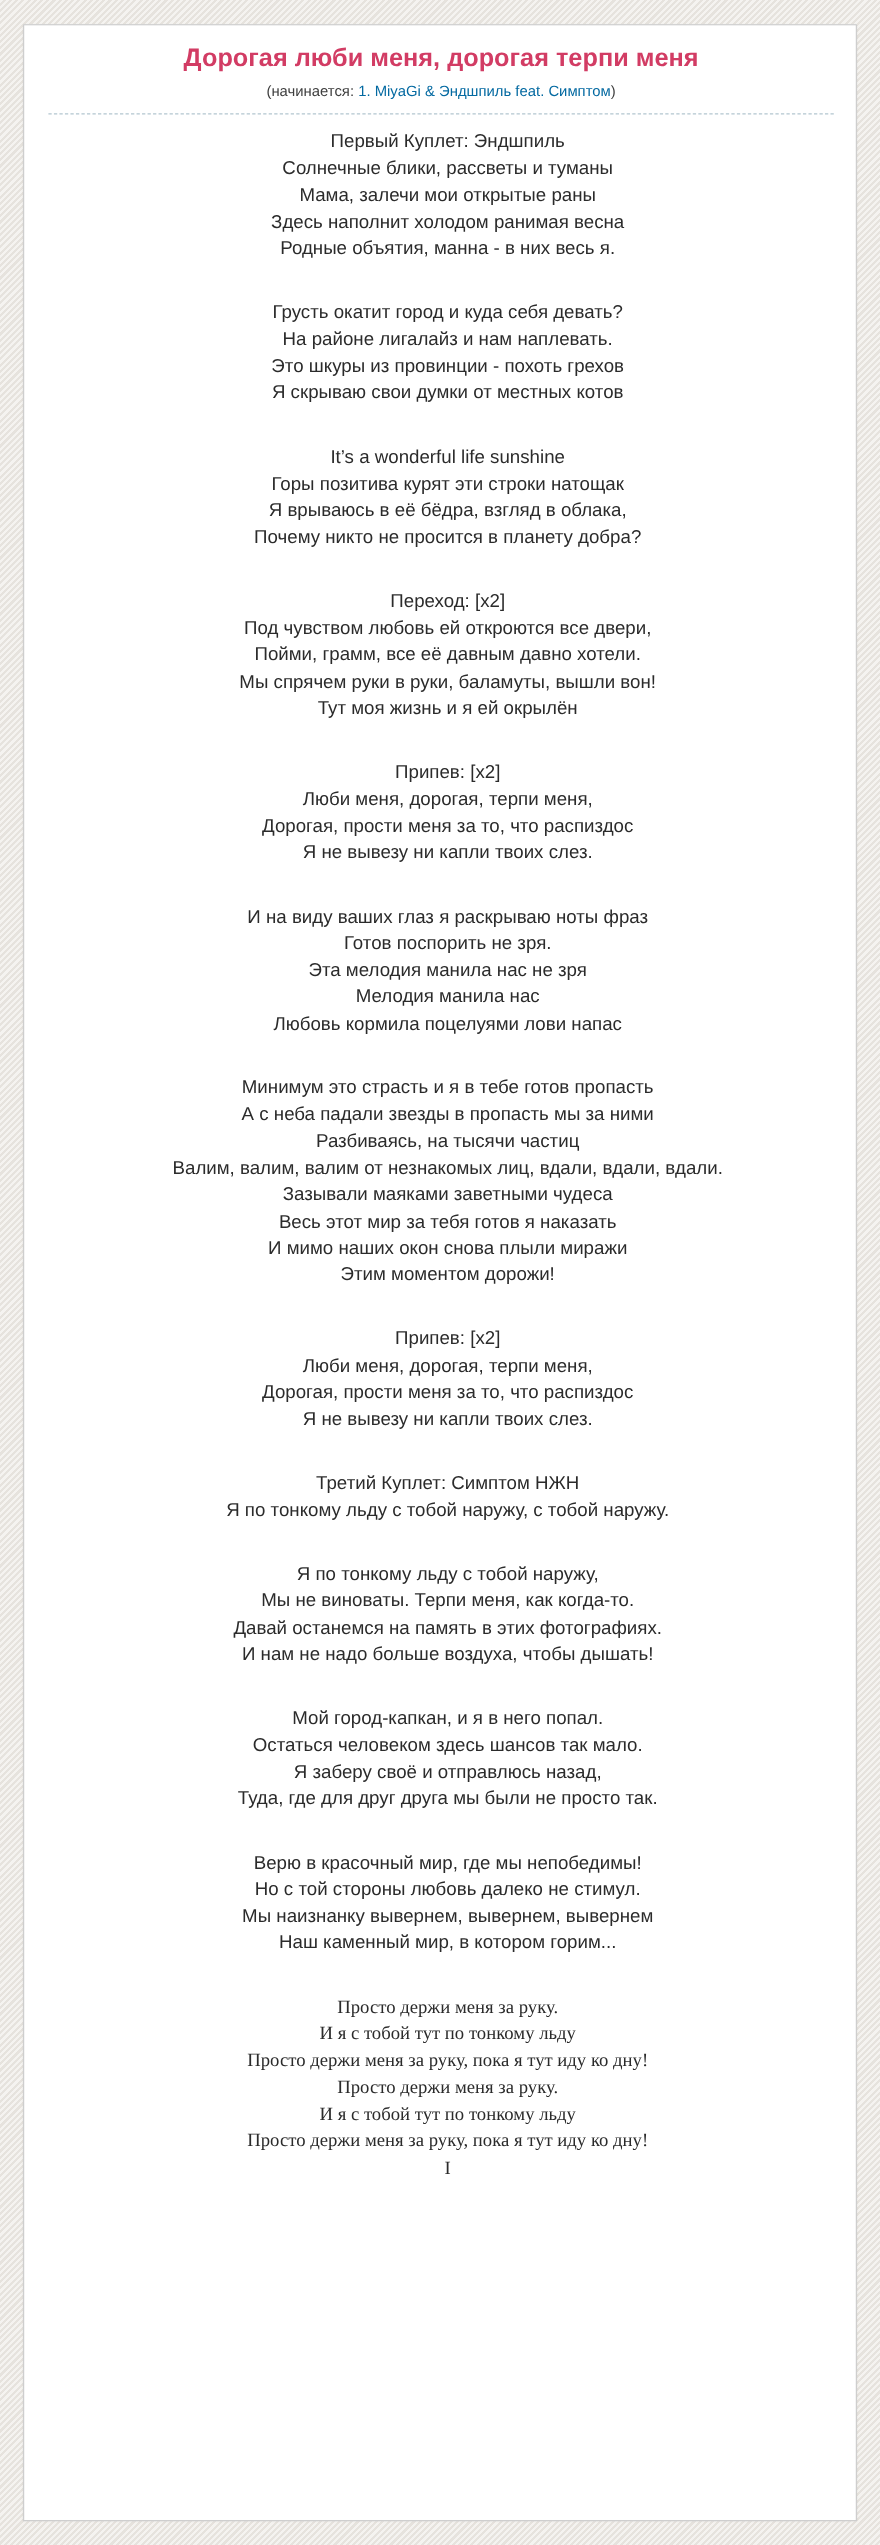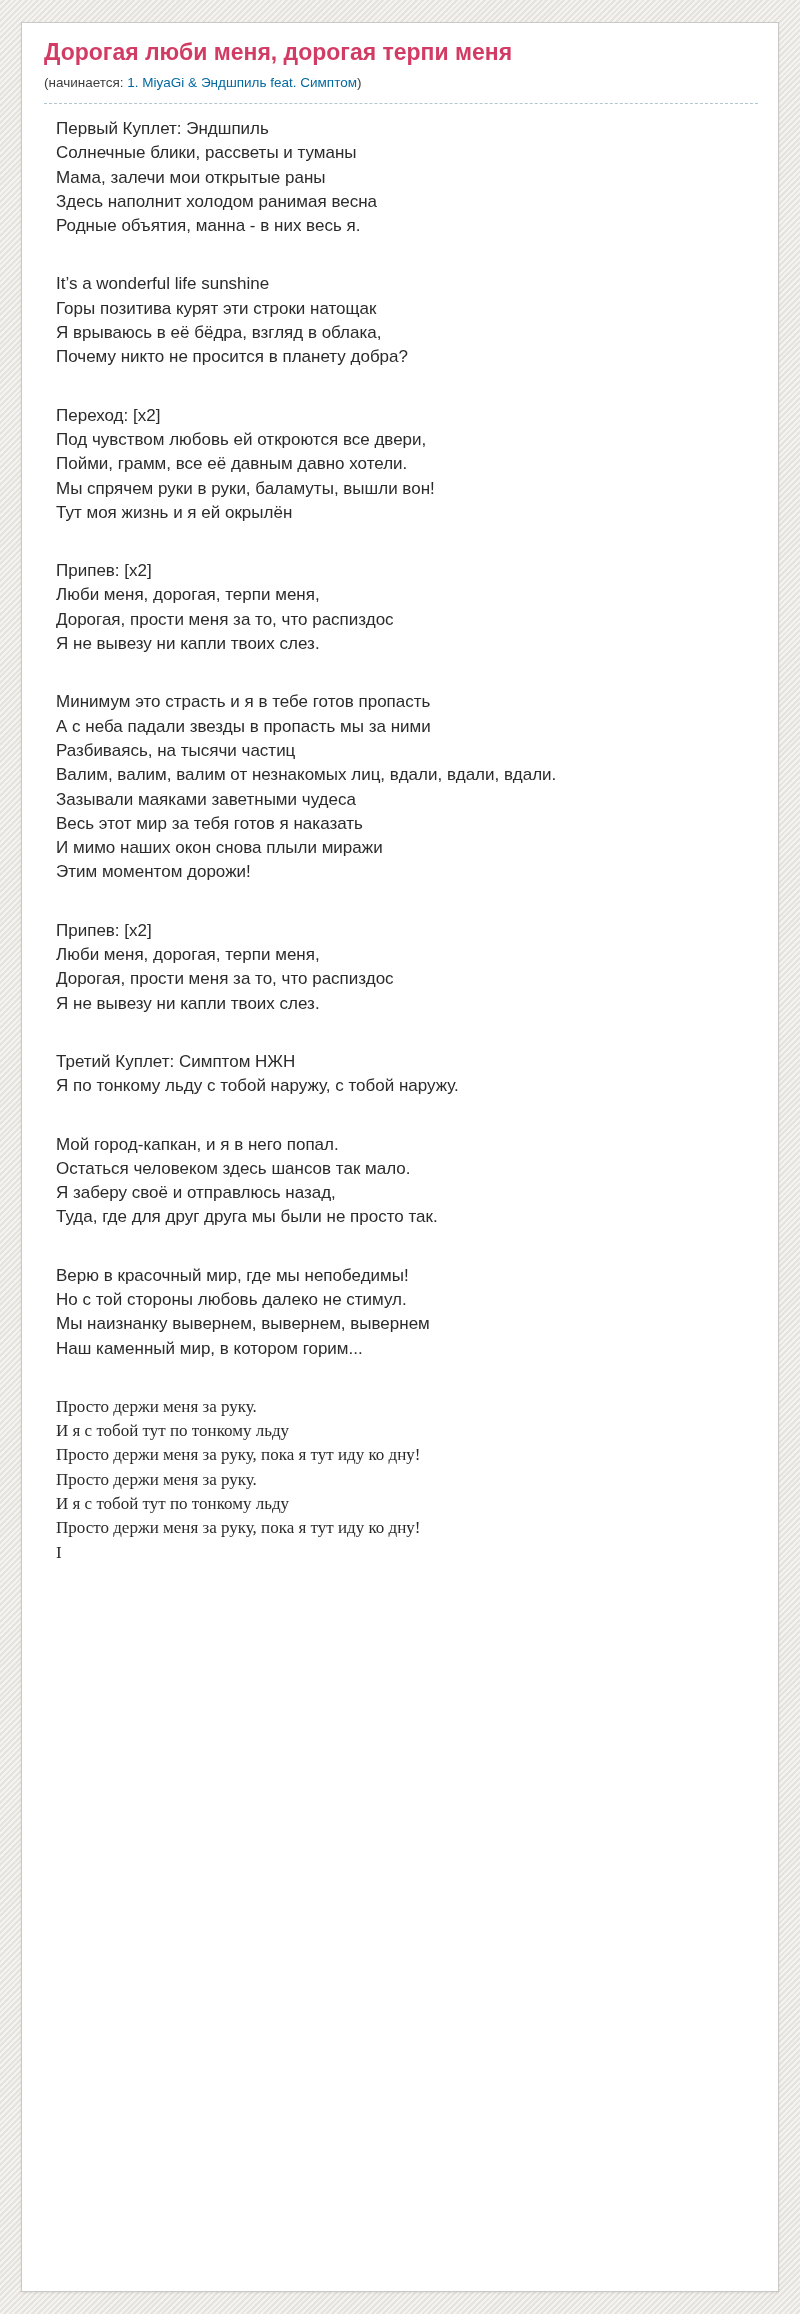--- a/index.html
+++ b/index.html
@@ -15,20 +15,21 @@
   }
   .card {
     box-sizing: border-box;
     width: 758px;
     margin: 22px auto 0 auto;
     min-height: 2270px;
     background: #ffffff;
     border: 1px solid #c9c9c9;
     box-shadow: 0 1px 2px rgba(0,0,0,0.08);
     padding: 14px 20px 22px 22px;
+    text-align: center;
   }
   h1.song-title {
     margin: 0 0 7px 0;
     font-size: 23px;
     line-height: 30px;
     font-weight: bold;
     color: #d23c64;
   }
   .meta {
     font-size: 13.5px;
@@ -53,23 +54,26 @@
 </head>
 <body>
 
 <div class="card">
   <h1 class="song-title">Дорогая люби меня, дорогая терпи меня</h1>
 
   <div class="meta"><span>(начинается: </span><a href="#">1. MiyaGi &amp; Эндшпиль feat. Симптом</a><span>)</span></div>
 
   <div class="lyrics" id="lyrics">
       <p>Первый Куплет: Эндшпиль<br>Солнечные блики, рассветы и туманы<br>Мама, залечи мои открытые раны<br>Здесь наполнит холодом ранимая весна<br>Родные объятия, манна - в них весь я.</p>
+      <p>Грусть окатит город и куда себя девать?<br>На районе лигалайз и нам наплевать.<br>Это шкуры из провинции - похоть грехов<br>Я скрываю свои думки от местных котов</p>
       <p>It’s a wonderful life sunshine<br>Горы позитива курят эти строки натощак<br>Я врываюсь в её бёдра, взгляд в облака,<br>Почему никто не просится в планету добра?</p>
       <p>Переход: [x2]<br>Под чувством любовь ей откроются все двери,<br>Пойми, грамм, все её давным давно хотели.<br>Мы спрячем руки в руки, баламуты, вышли вон!<br>Тут моя жизнь и я ей окрылён</p>
       <p>Припев: [x2]<br>Люби меня, дорогая, терпи меня,<br>Дорогая, прости меня за то, что распиздос<br>Я не вывезу ни капли твоих слез.</p>
+      <p>И на виду ваших глаз я раскрываю ноты фраз<br>Готов поспорить не зря.<br>Эта мелодия манила нас не зря<br>Мелодия манила нас<br>Любовь кормила поцелуями лови напас</p>
       <p>Минимум это страсть и я в тебе готов пропасть<br>А с неба падали звезды в пропасть мы за ними<br>Разбиваясь, на тысячи частиц<br>Валим, валим, валим от незнакомых лиц, вдали, вдали, вдали.<br>Зазывали маяками заветными чудеса<br>Весь этот мир за тебя готов я наказать<br>И мимо наших окон снова плыли миражи<br>Этим моментом дорожи!</p>
       <p>Припев: [x2]<br>Люби меня, дорогая, терпи меня,<br>Дорогая, прости меня за то, что распиздос<br>Я не вывезу ни капли твоих слез.</p>
       <p>Третий Куплет: Симптом НЖН<br>Я по тонкому льду с тобой наружу, с тобой наружу.</p>
+      <p>Я по тонкому льду с тобой наружу,<br>Мы не виноваты. Терпи меня, как когда-то.<br>Давай останемся на память в этих фотографиях.<br>И нам не надо больше воздуха, чтобы дышать!</p>
       <p>Мой город-капкан, и я в него попал.<br>Остаться человеком здесь шансов так мало.<br>Я заберу своё и отправлюсь назад,<br>Туда, где для друг друга мы были не просто так.</p>
       <p>Верю в красочный мир, где мы непобедимы!<br>Но с той стороны любовь далеко не стимул.<br>Мы наизнанку вывернем, вывернем, вывернем<br>Наш каменный мир, в котором горим...</p>
       <p>Просто держи меня за руку.<br>И я с тобой тут по тонкому льду<br>Просто держи меня за руку, пока я тут иду ко дну!<br>Просто держи меня за руку.<br>И я с тобой тут по тонкому льду<br>Просто держи меня за руку, пока я тут иду ко дну!<br>I</p>
     </div>
 </div>
 
 </body></html>

